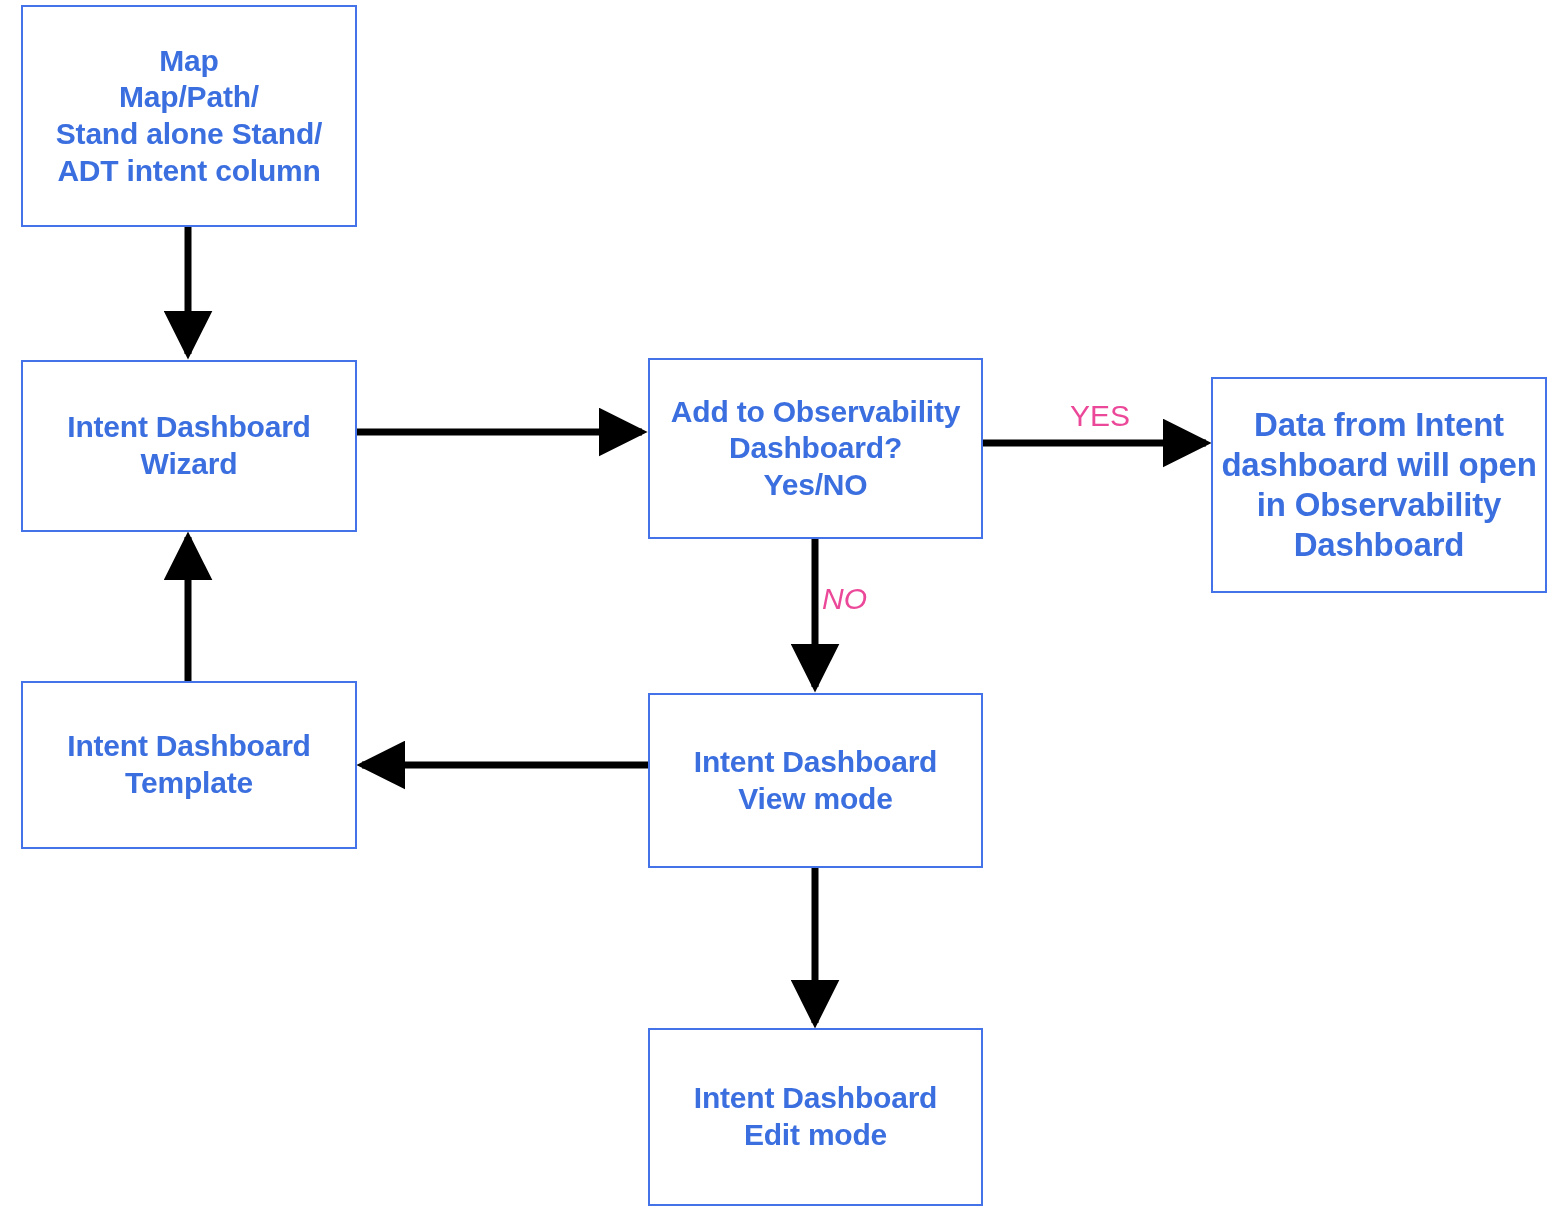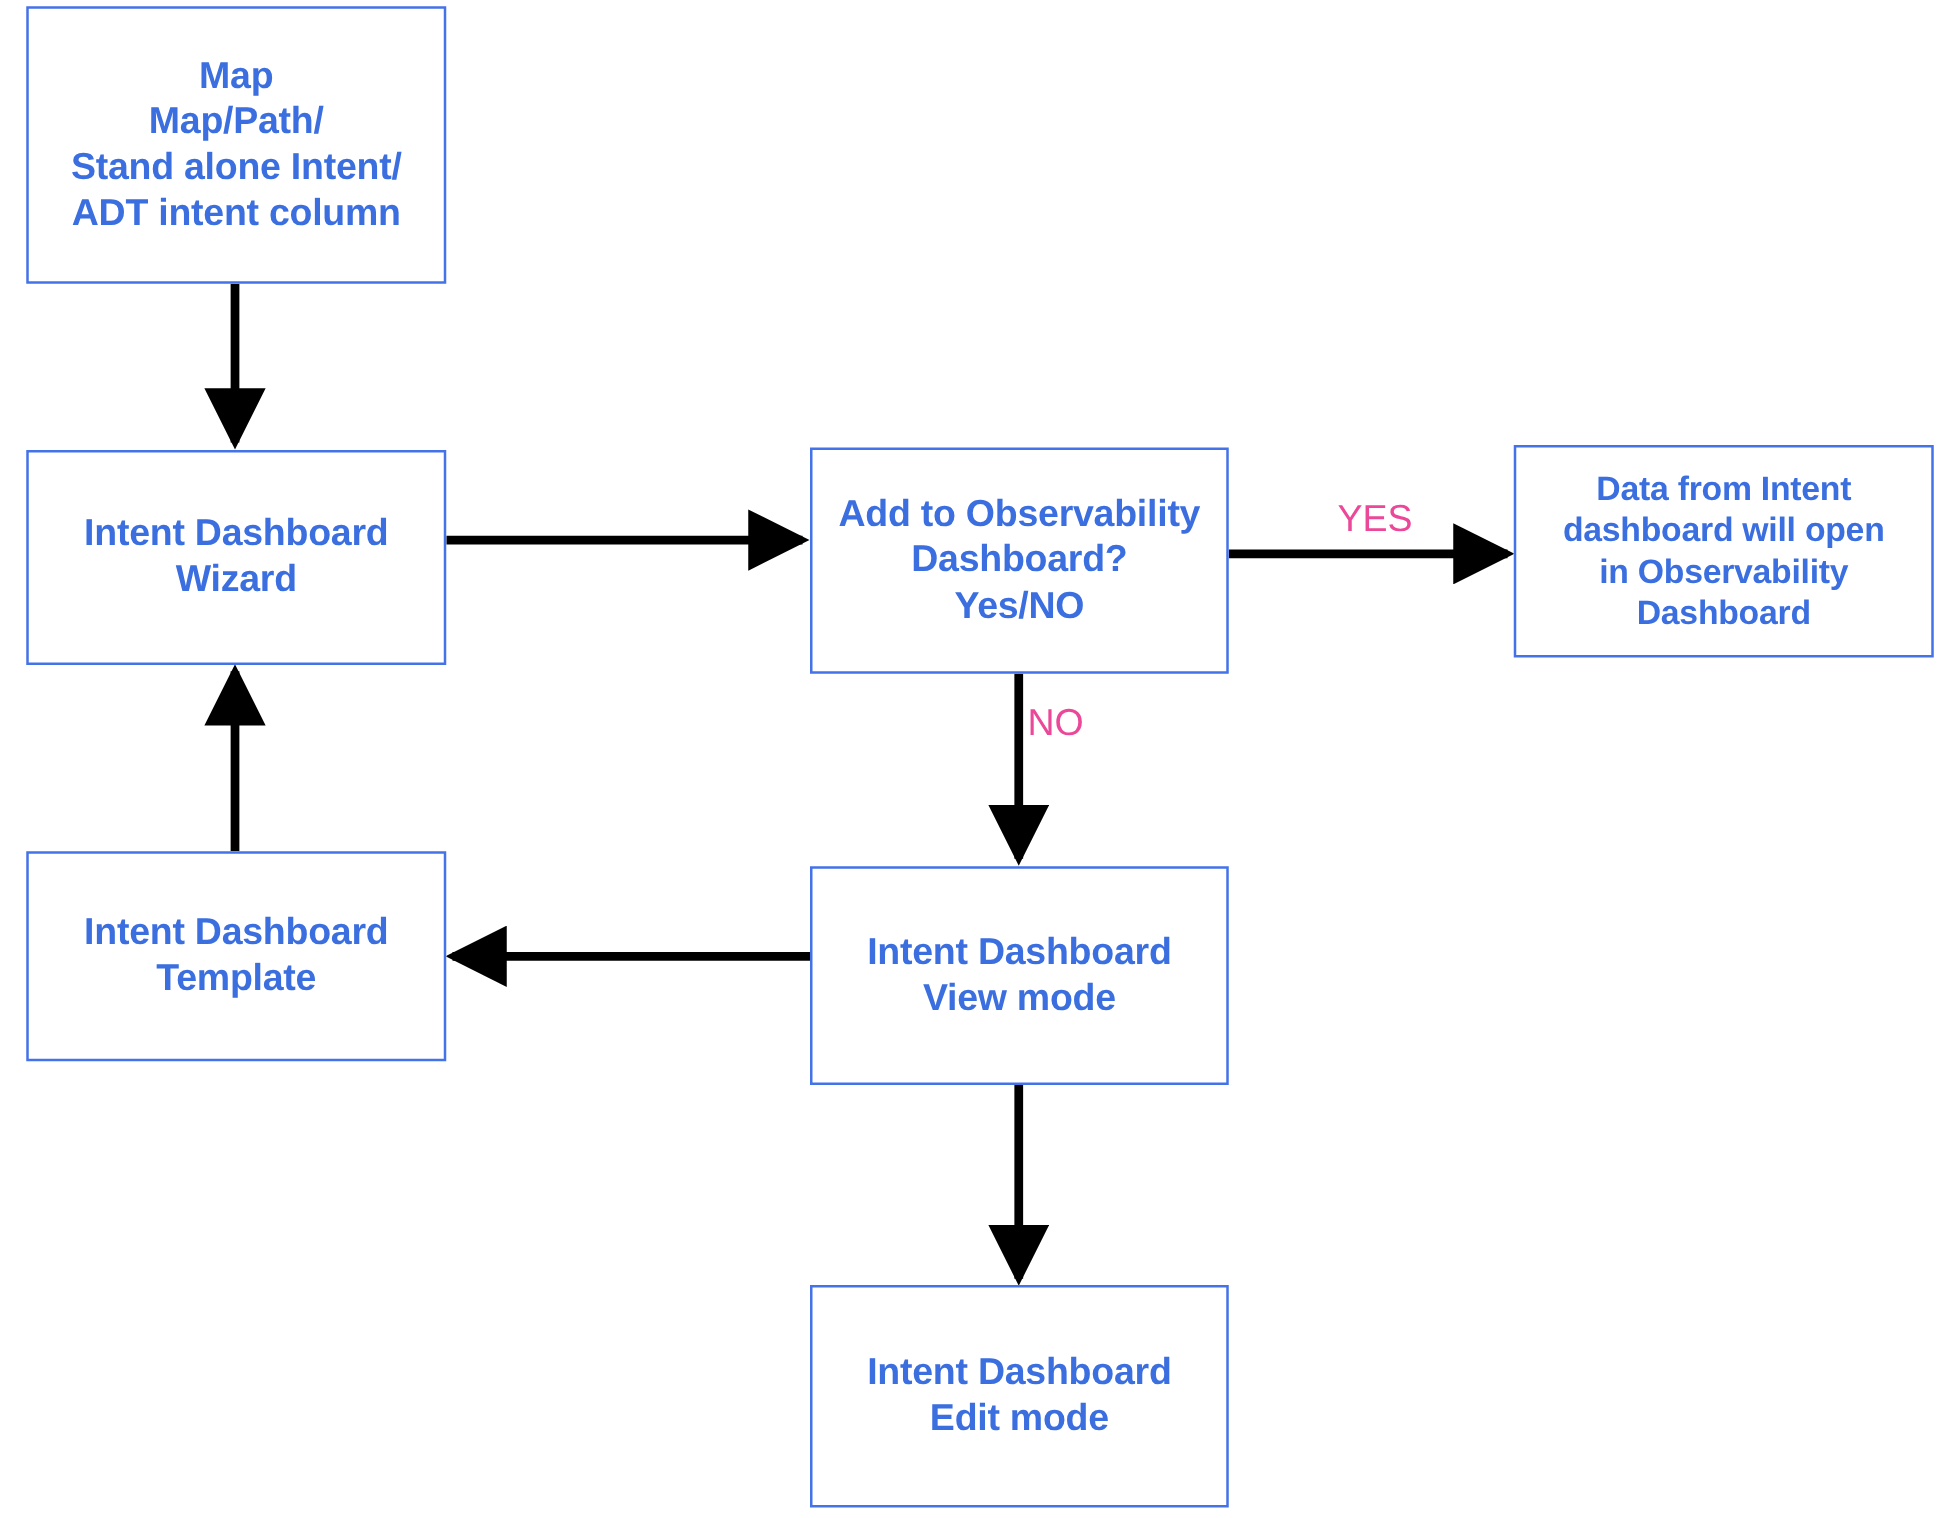--- a/index.html
+++ b/index.html
@@ -35,35 +35,35 @@
   }
   .node-text {
     display: block;
     width: 100%;
     white-space: pre-line;
   }
   
   #node-source       { left: 21px;   top: 5px;    width: 336px; height: 222px; font-size: 30px; }
   #node-wizard       { left: 21px;   top: 360px;  width: 336px; height: 172px; font-size: 30px; }
   #node-decision     { left: 648px;  top: 358px;  width: 335px; height: 181px; font-size: 30px; }
-  #node-observability{ left: 1211px; top: 356px;  width: 336px; height: 170px; font-size: 27px; }
+  #node-observability{ left: 1211px; top: 377px;  width: 336px; height: 216px; font-size: 33px; }
   #node-template     { left: 21px;   top: 681px;  width: 336px; height: 168px; font-size: 30px; }
   #node-view         { left: 648px;  top: 693px;  width: 335px; height: 175px; font-size: 30px; }
   #node-edit         { left: 648px;  top: 1028px; width: 335px; height: 178px; font-size: 30px; }
 
   .edge-label {
     position: absolute;
     color: #ec4899;
     font-weight: normal;
     font-size: 30px;
     line-height: 1;
     white-space: nowrap;
   }
   #label-yes { left: 1070px; top: 401px; }
-  #label-no  { left: 822px;  top: 564px; }
+  #label-no  { left: 822px;  top: 584px; font-style: italic; }
 
   svg.edges {
     position: absolute;
     left: 0;
     top: 0;
     width: 1558px;
     height: 1214px;
     pointer-events: none;
   }
 </style>
@@ -90,21 +90,21 @@
     <line x1="648" y1="765" x2="362" y2="765" stroke="#000000" stroke-width="7" marker-end="url(#arrowhead)"></line>
 
     <line x1="188" y1="681" x2="188" y2="537" stroke="#000000" stroke-width="7" marker-end="url(#arrowhead)"></line>
 
     <line x1="815" y1="868" x2="815" y2="1023" stroke="#000000" stroke-width="7" marker-end="url(#arrowhead)"></line>
   </svg>
 
   <div class="node" id="node-source">
     <span class="node-text">Map
 Map/Path/
-Stand alone Intent/
+Stand alone Stand/
 ADT intent column</span>
   </div>
 
   <div class="node" id="node-wizard">
     <span class="node-text">Intent Dashboard
 Wizard</span>
   </div>
 
   <div class="node" id="node-decision">
     <span class="node-text">Add to Observability

